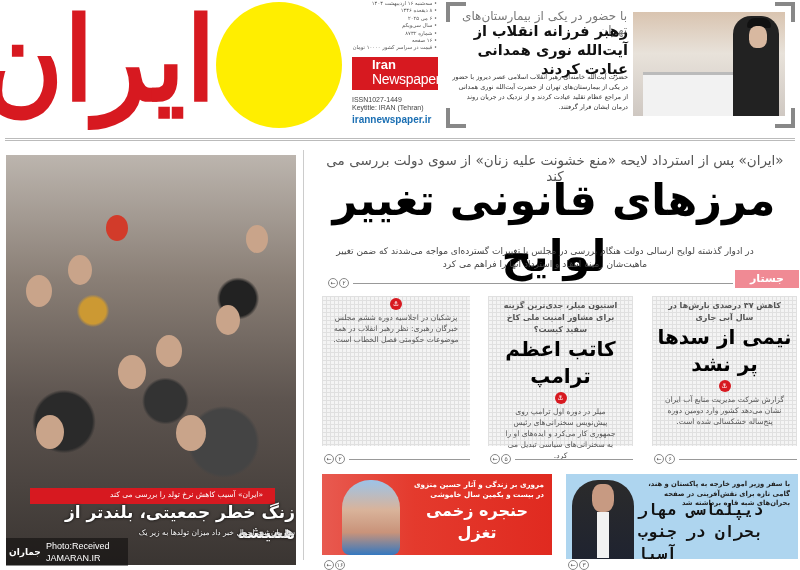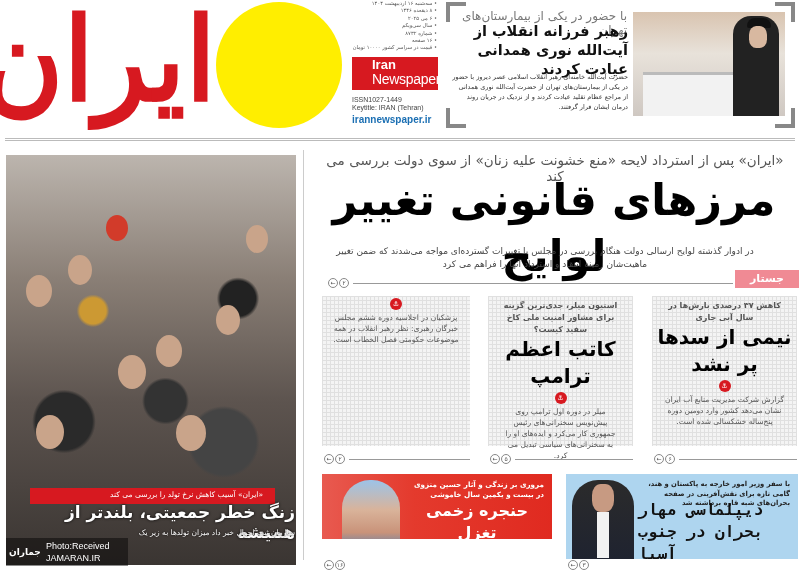--- a/index.html
+++ b/index.html
@@ -70,21 +70,21 @@
     
     .col { top: 296px; height: 150px; background-color: #f4f4f4;
       background-image: linear-gradient(#e0e0e0 1px, transparent 1px), linear-gradient(90deg, #e0e0e0 1px, transparent 1px);
       background-size: 4px 4px; }
     .col-kicker { font-size: 8px; line-height: 12px; color: #555; font-weight: bold; }
     .col-title { font-size: 20px; line-height: 27px; font-weight: bold; color: #000; }
     .col-dot { width: 12px; height: 12px; border-radius: 50%; background: #d71920; margin: 2px auto; color: #fff; font-size: 7px; line-height: 12px; text-align: center; }
     .col-body { font-size: 7.5px; line-height: 11px; color: #555; }
 
     
-    .box-red { left: 322px; top: 474px; width: 230px; height: 65px; background: linear-gradient(90deg, #e85a50 0%, #e43a2d 40%, #e02a20 100%); overflow: hidden; }
+    .box-red { left: 322px; top: 474px; width: 230px; height: 81px; background: linear-gradient(90deg, #e85a50 0%, #e43a2d 40%, #e02a20 100%); overflow: hidden; }
     .box-red .portrait { position: absolute; left: 20px; top: 6px; width: 58px; height: 75px; border-radius: 28px 28px 8px 8px; background: linear-gradient(180deg,#9cc3e8 0%, #d9b39a 40%, #c9937a 70%, #3478c0 100%); }
     .box-red .kicker { position: absolute; right: 8px; top: 6px; width: 130px; font-size: 7.2px; line-height: 10px; color: #fff; font-weight: bold; }
     .box-red .title { position: absolute; right: 10px; top: 26px; width: 130px; font-size: 16px; line-height: 22px; color: #fff; font-weight: bold; text-align: center; }
 
     .box-blue { left: 566px; top: 474px; width: 232px; height: 85px; background: #aed5ef; overflow: hidden; }
     .box-blue .portrait { position: absolute; left: 6px; top: 6px; width: 62px; height: 79px; background: linear-gradient(180deg, #2b2b2b 0%, #1f2330 100%); border-radius: 26px 26px 0 0; }
     .box-blue .face { position: absolute; left: 26px; top: 10px; width: 22px; height: 28px; background: #c79a82; border-radius: 40%; }
     .box-blue .shirt { position: absolute; left: 31px; top: 38px; width: 12px; height: 46px; background: #f2f2f2; }
     .box-blue .kicker { position: absolute; right: 8px; top: 6px; width: 150px; font-size: 6.8px; line-height: 9.5px; color: #222; font-weight: bold; }
     .box-blue .title { position: absolute; right: 10px; top: 26px; width: 150px; font-size: 16px; line-height: 22px; color: #111; font-weight: bold; text-align: left; font-family: Liberation Mono, monospace; }

